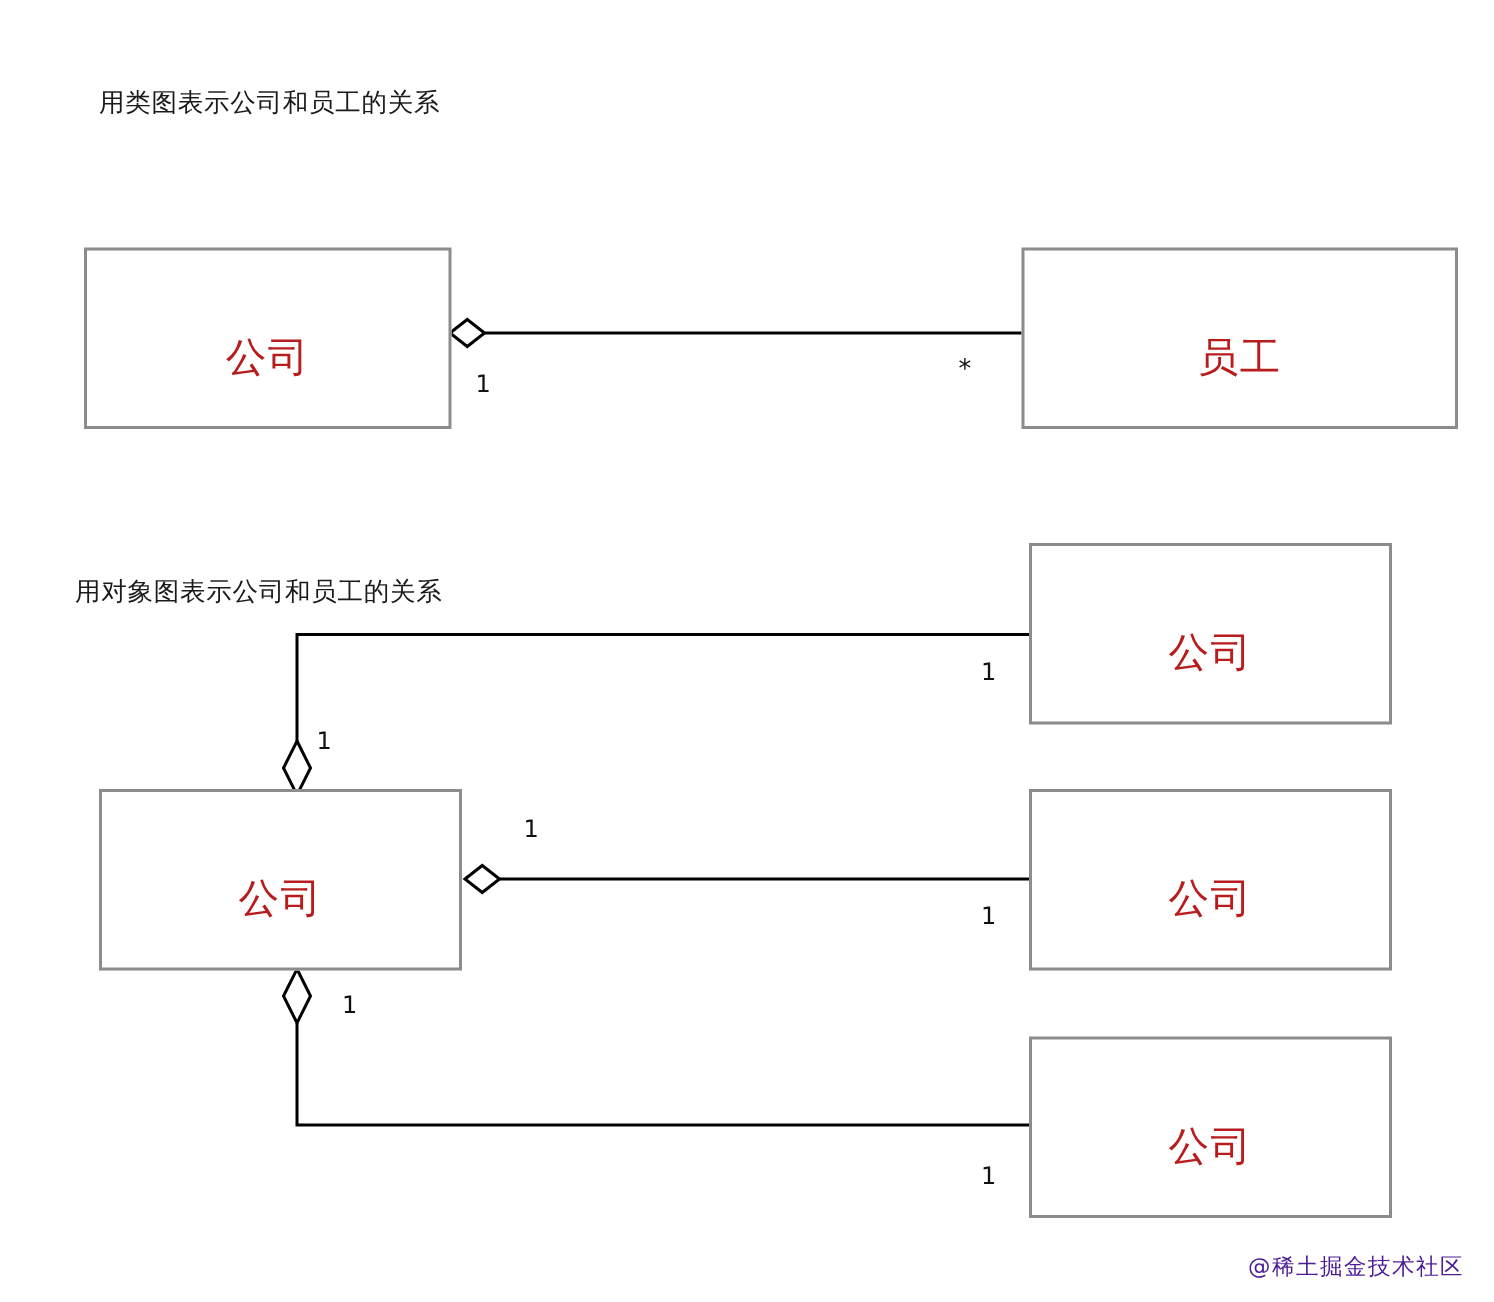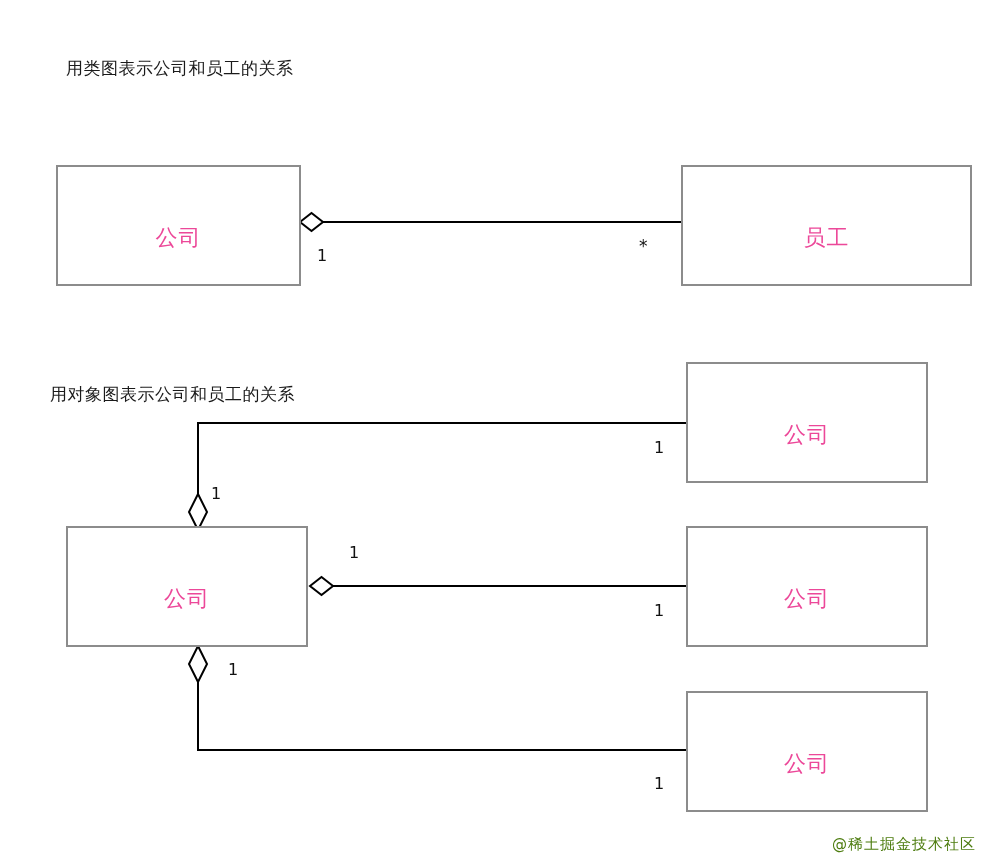--- a/index.html
+++ b/index.html
@@ -33,41 +33,41 @@
 
   .uml-box {
     position: absolute;
     border: 2px solid #8c8c8c;
     background: #ffffff;
     display: flex;
     align-items: center;
     justify-content: center;
   }
   .uml-box .box-label {
-    font-size: 22px;
-    color: #ec4899;
+    font-size: 27px;
+    color: #b91c1c;
     letter-spacing: 1px;
     margin-top: 24px;
   }
 
   .mult {
     position: absolute;
     font-size: 16px;
     color: #111111;
     line-height: 1;
     white-space: nowrap;
   }
   .mult.star { font-size: 17px; }
 
   .watermark {
     position: absolute;
     right: 20px;
     bottom: 14px;
     font-size: 15px;
-    color: #4d7c0f;
+    color: #4c1d95;
     letter-spacing: 1px;
     white-space: nowrap;
   }
 </style>
 </head>
 <body>
 
 <svg id="canvas" viewBox="0 0 996 868" xmlns="http://www.w3.org/2000/svg">
 
   <g>

